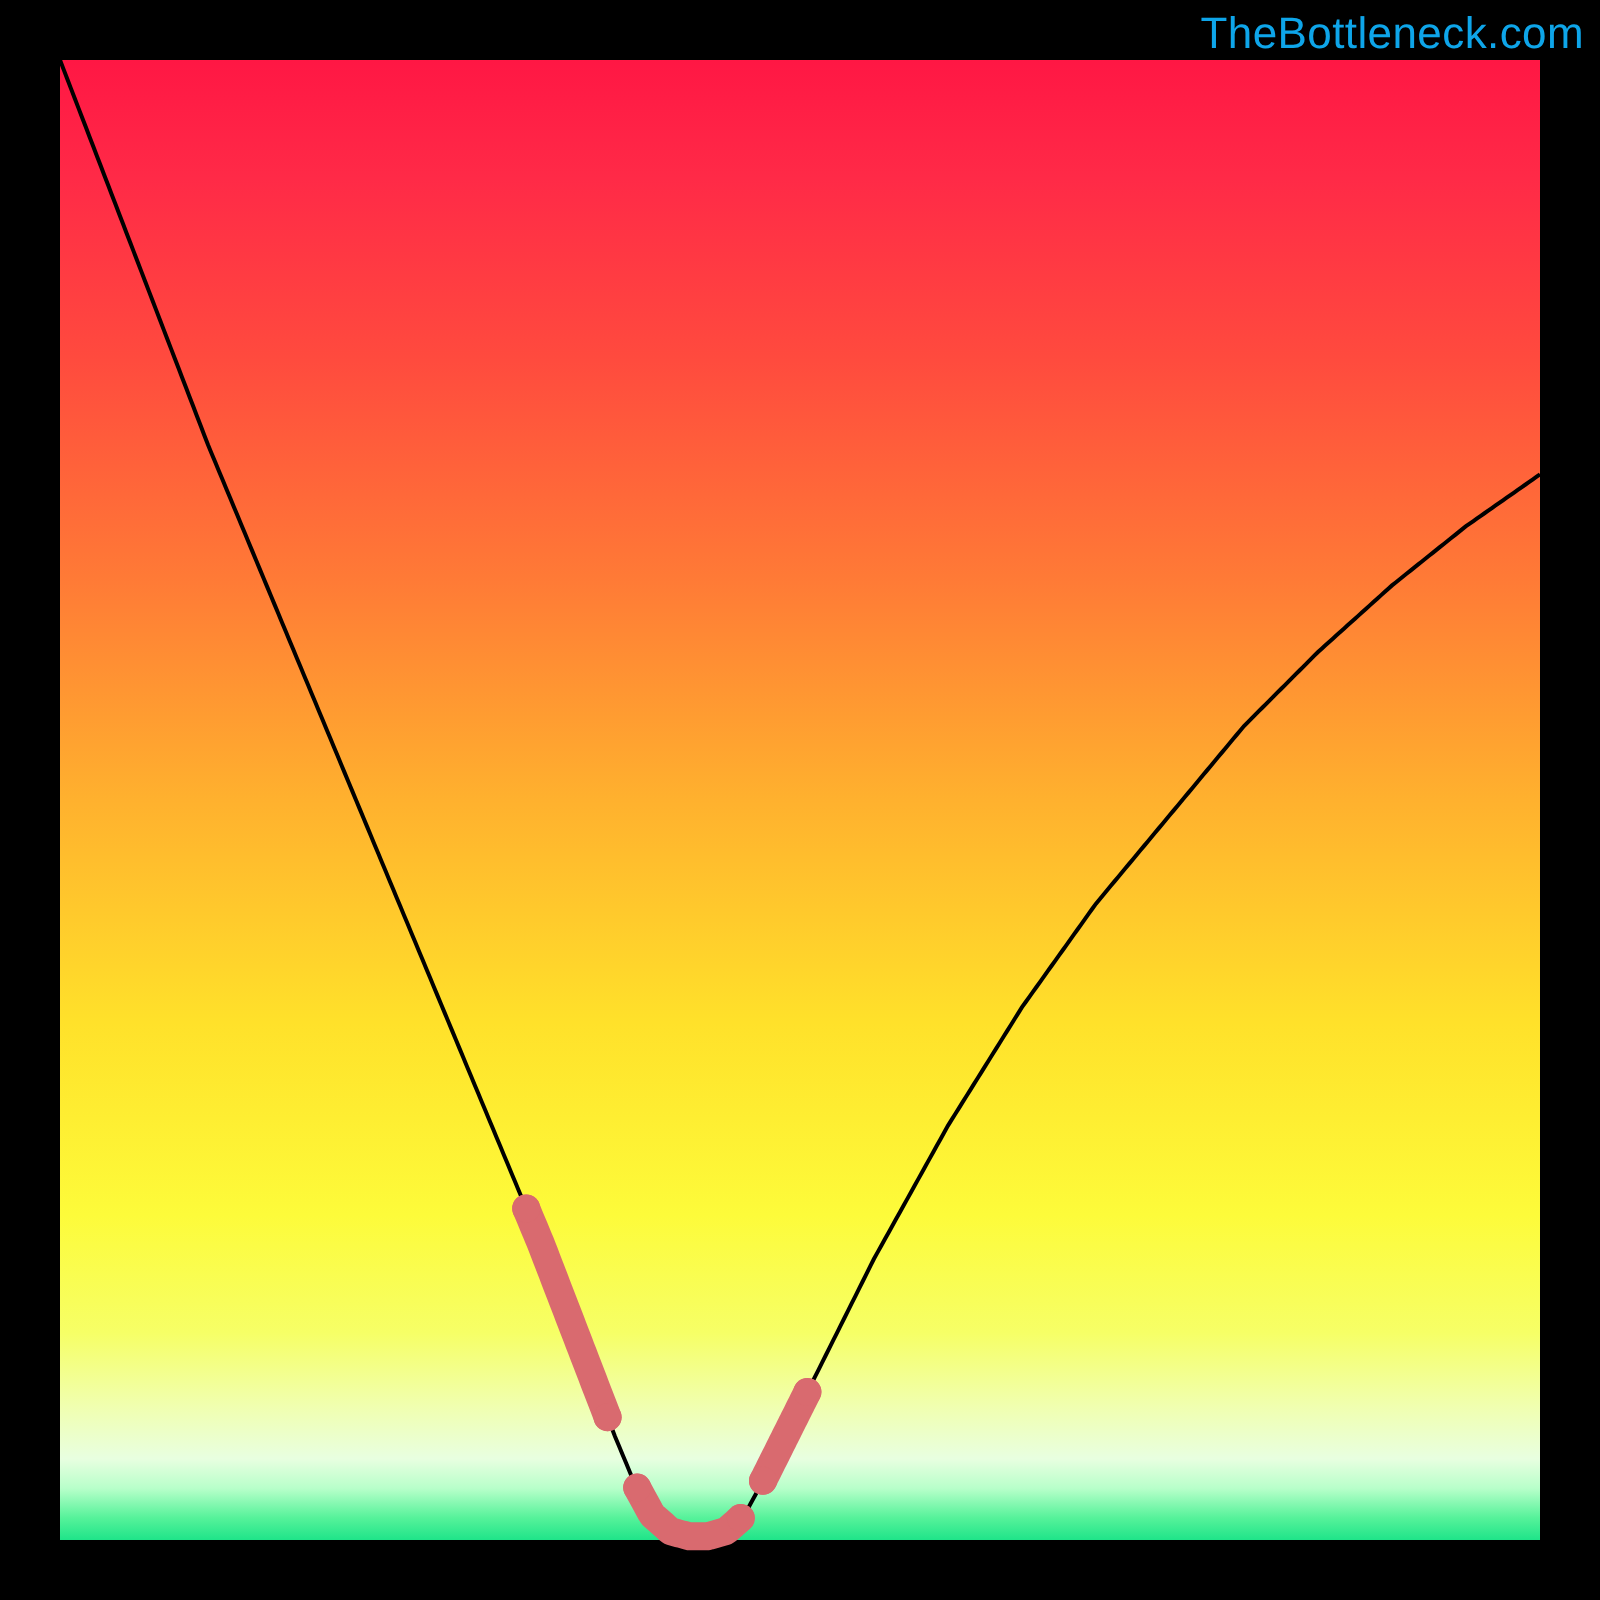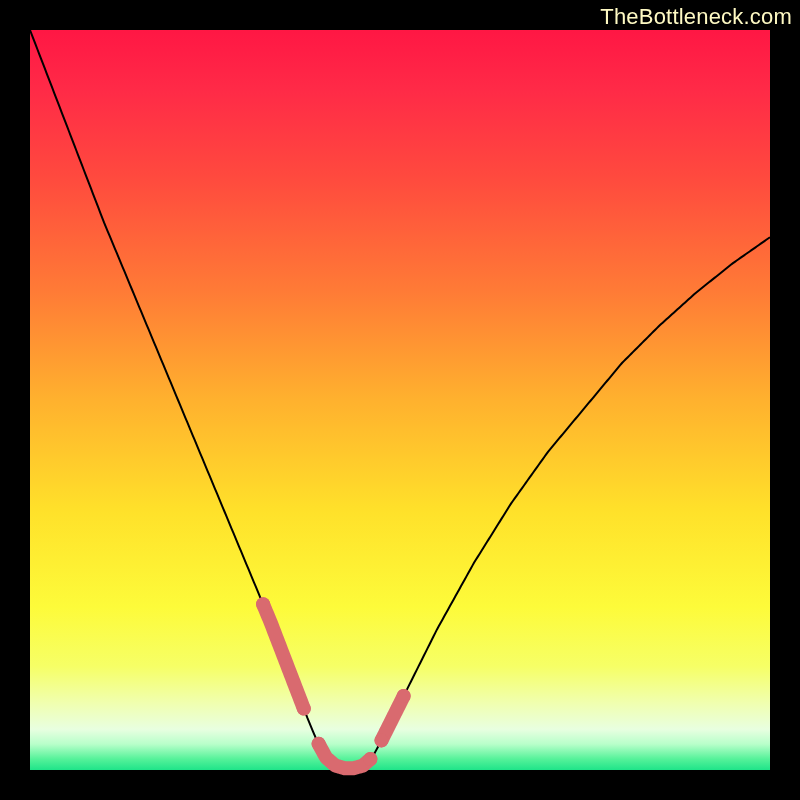--- a/index.html
+++ b/index.html
@@ -14,21 +14,21 @@
   .stage {
     position: relative;
     width: 800px;
     height: 800px;
     background: #000;
   }
   .watermark {
     position: absolute;
     top: 4px;
     right: 8px;
-    color: #fef9c3;
+    color: #0ea5e9;
     font-size: 22px;
     font-weight: 500;
     letter-spacing: 0.2px;
     z-index: 20;
   }
   svg {
     display: block;
   }
 </style>
 </head>

